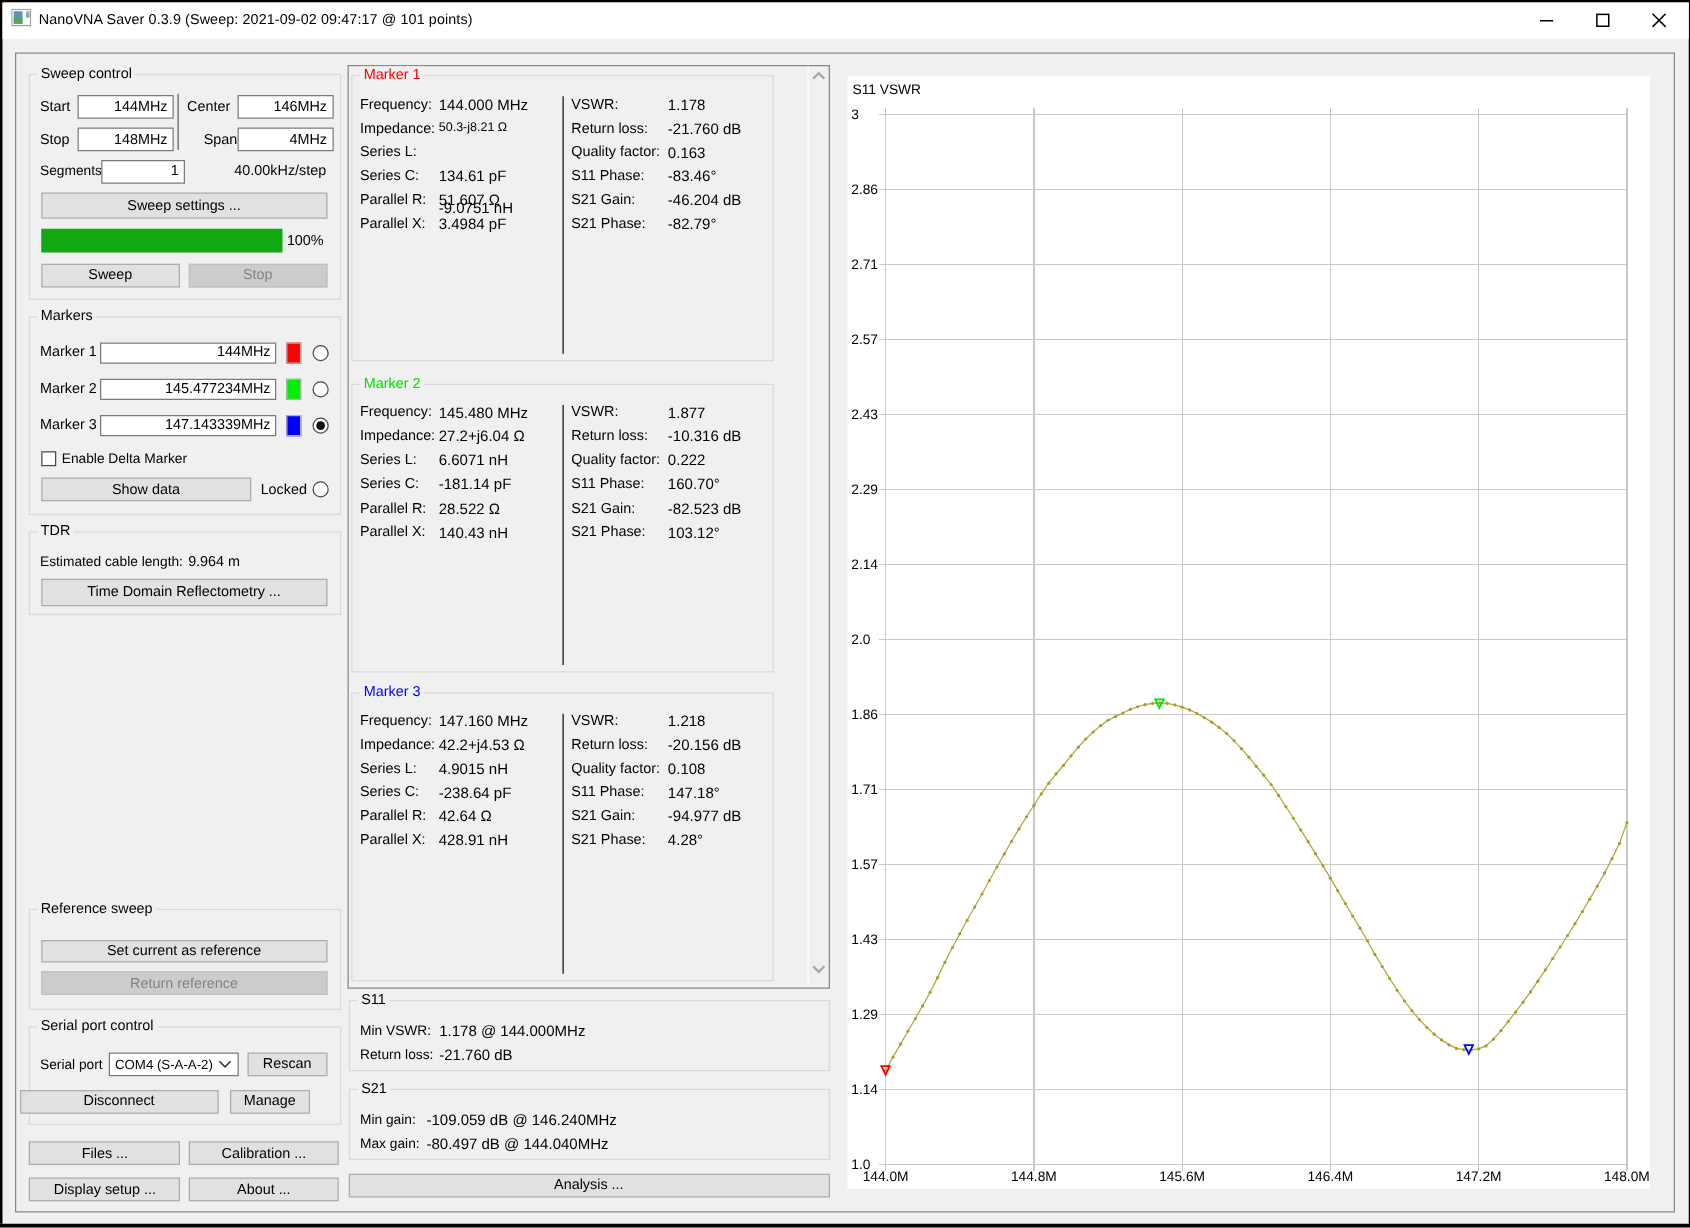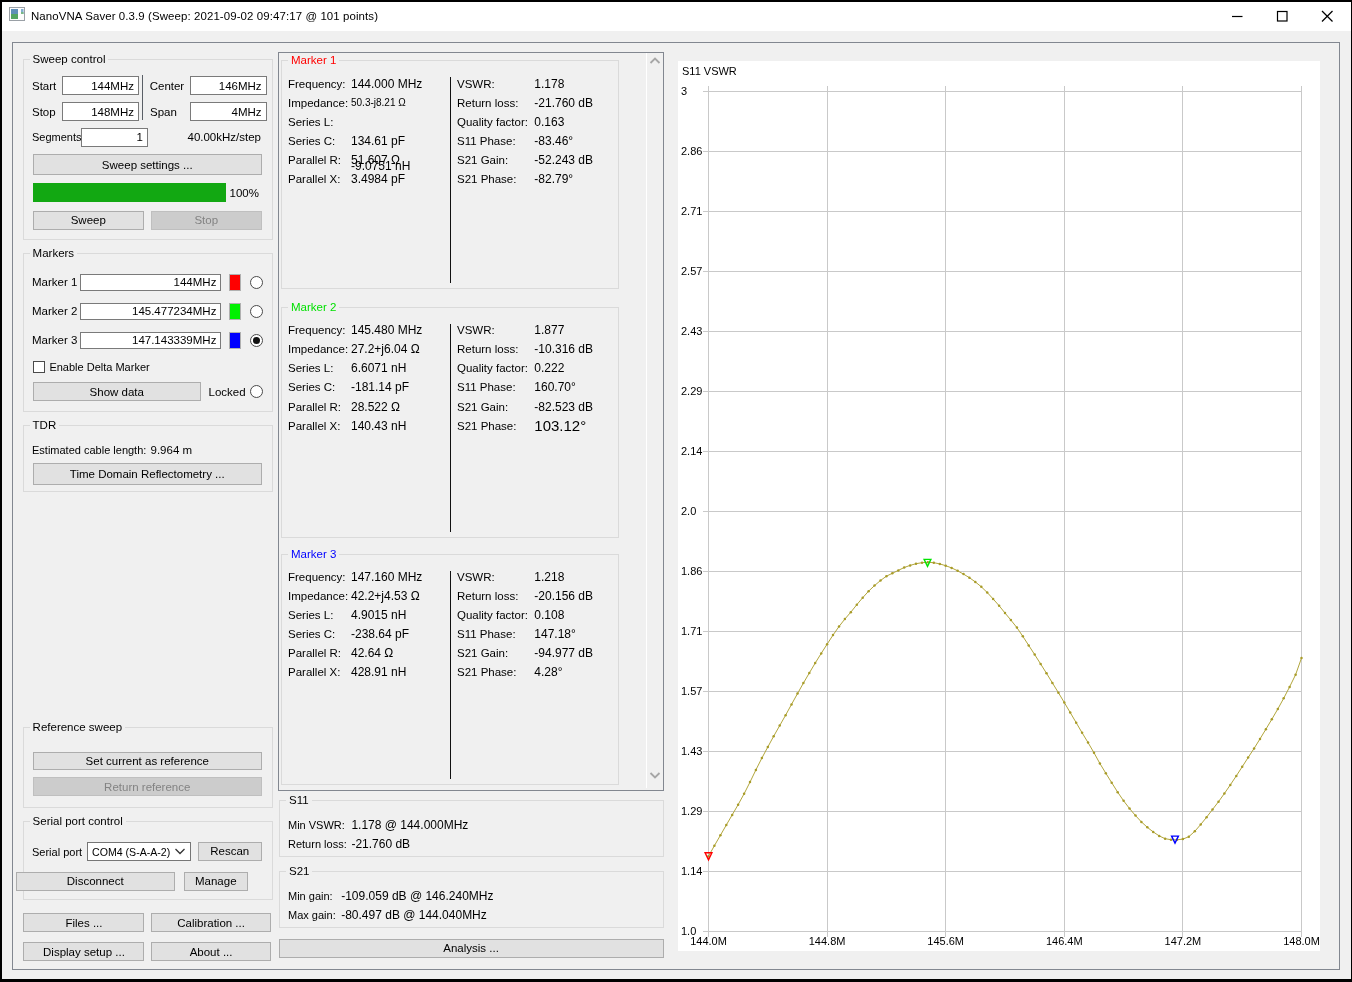--- a/index.html
+++ b/index.html
@@ -40,21 +40,21 @@
 
 <div class="gb" style="left:22.6px;top:58.5px;width:248px;height:179.5px;">
     <div class="lbl">Sweep control</div>
   </div>
 <div class="txt" style="left:32px;top:78px;height:16px;">Start</div>
 <div class="inp" style="left:62px;top:76px;width:71px;height:17px;">144MHz</div>
 <div class="txt" style="left:149.7px;top:78px;height:16px;">Center</div>
 <div class="inp" style="left:189.6px;top:76px;width:71px;height:17px;">146MHz</div>
 <div class="txt" style="left:32px;top:104px;height:16px;">Stop</div>
 <div class="inp" style="left:62px;top:102px;width:71px;height:17px;">148MHz</div>
-<div class="txt" style="left:150px;top:104px;height:16px;">Span</div>
+<div class="txt" style="left:163px;top:104px;height:16px;">Span</div>
 <div class="inp" style="left:189.6px;top:102px;width:71px;height:17px;">4MHz</div>
 <div class="abs" style="left:142px;top:75px;width:1.4px;height:45px;background:#5a5f66;"></div>
 <div class="txt" style="left:32px;top:129px;height:16px;font-size:11px;">Segments</div>
 <div class="inp" style="left:81px;top:127.5px;width:61px;height:17px;">1</div>
 <div class="txt" style="left:180px;top:129px;width:81px;height:16px;justify-content:flex-end;">40.00kHz/step</div>
 <div class="btn" style="left:33px;top:154px;width:226.5px;height:19px;">Sweep settings ...</div>
 <div class="abs" style="left:32.5px;top:182.5px;width:193.5px;height:19.5px;background:#12a812;"></div>
 <div class="txt" style="left:229.5px;top:184.5px;height:16px;">100%</div>
 <div class="btn" style="left:33px;top:210.5px;width:108.5px;height:17.0px;">Sweep</div>
 <div class="btn dis" style="left:151px;top:210.5px;width:108.5px;height:17.0px;">Stop</div>
@@ -130,21 +130,21 @@
 <div class="txt" style="left:351px;top:113.6px;height:16px;font-size:12px;margin-top:44px;">-9.0751 nH</div>
 <div class="txt" style="left:457px;top:113.6px;height:16px;font-size:11.5px;">Quality factor:</div>
 <div class="txt" style="left:534.3px;top:113.6px;height:16px;font-size:12px;">0.163</div>
 <div class="txt" style="left:288px;top:132.65px;height:16px;font-size:11.5px;">Series C:</div>
 <div class="txt" style="left:351px;top:132.65px;height:16px;font-size:12px;">134.61 pF</div>
 <div class="txt" style="left:457px;top:132.65px;height:16px;font-size:11.5px;">S11 Phase:</div>
 <div class="txt" style="left:534.3px;top:132.65px;height:16px;font-size:12px;">-83.46°</div>
 <div class="txt" style="left:288px;top:151.70000000000002px;height:16px;font-size:11.5px;">Parallel R:</div>
 <div class="txt" style="left:351px;top:151.70000000000002px;height:16px;font-size:12px;">51.607 Ω</div>
 <div class="txt" style="left:457px;top:151.70000000000002px;height:16px;font-size:11.5px;">S21 Gain:</div>
-<div class="txt" style="left:534.3px;top:151.70000000000002px;height:16px;font-size:12px;">-52.243 dB</div>
+<div class="txt" style="left:534.3px;top:151.70000000000002px;height:16px;font-size:12px;">-46.204 dB</div>
 <div class="txt" style="left:288px;top:170.75000000000003px;height:16px;font-size:11.5px;">Parallel X:</div>
 <div class="txt" style="left:351px;top:170.75000000000003px;height:16px;font-size:12px;">3.4984 pF</div>
 <div class="txt" style="left:457px;top:170.75000000000003px;height:16px;font-size:11.5px;">S21 Phase:</div>
 <div class="txt" style="left:534.3px;top:170.75000000000003px;height:16px;font-size:12px;">-82.79°</div>
 <div class="gb" style="left:281px;top:307px;width:336.3px;height:229px;">
     <div class="lbl" style="color:#00e000;">Marker 2</div>
   </div>
 <div class="abs" style="left:449.7px;top:324px;width:1.2px;height:208px;background:#111;"></div>
 <div class="txt" style="left:288px;top:322.3px;height:16px;font-size:11.5px;">Frequency:</div>
 <div class="txt" style="left:351px;top:322.3px;height:16px;font-size:12px;">145.480 MHz</div>
@@ -162,21 +162,21 @@
 <div class="txt" style="left:351px;top:379.45000000000005px;height:16px;font-size:12px;">-181.14 pF</div>
 <div class="txt" style="left:457px;top:379.45000000000005px;height:16px;font-size:11.5px;">S11 Phase:</div>
 <div class="txt" style="left:534.3px;top:379.45000000000005px;height:16px;font-size:12px;">160.70°</div>
 <div class="txt" style="left:288px;top:398.50000000000006px;height:16px;font-size:11.5px;">Parallel R:</div>
 <div class="txt" style="left:351px;top:398.50000000000006px;height:16px;font-size:12px;">28.522 Ω</div>
 <div class="txt" style="left:457px;top:398.50000000000006px;height:16px;font-size:11.5px;">S21 Gain:</div>
 <div class="txt" style="left:534.3px;top:398.50000000000006px;height:16px;font-size:12px;">-82.523 dB</div>
 <div class="txt" style="left:288px;top:417.55000000000007px;height:16px;font-size:11.5px;">Parallel X:</div>
 <div class="txt" style="left:351px;top:417.55000000000007px;height:16px;font-size:12px;">140.43 nH</div>
 <div class="txt" style="left:457px;top:417.55000000000007px;height:16px;font-size:11.5px;">S21 Phase:</div>
-<div class="txt" style="left:534.3px;top:417.55000000000007px;height:16px;font-size:15px;">103.12°</div>
+<div class="txt" style="left:534.3px;top:417.55000000000007px;height:16px;font-size:12px;">103.12°</div>
 <div class="gb" style="left:281px;top:554px;width:336.3px;height:229px;">
     <div class="lbl" style="color:#0000ff;">Marker 3</div>
   </div>
 <div class="abs" style="left:449.7px;top:571px;width:1.2px;height:208px;background:#111;"></div>
 <div class="txt" style="left:288px;top:568.9px;height:16px;font-size:11.5px;">Frequency:</div>
 <div class="txt" style="left:351px;top:568.9px;height:16px;font-size:12px;">147.160 MHz</div>
 <div class="txt" style="left:457px;top:568.9px;height:16px;font-size:11.5px;">VSWR:</div>
 <div class="txt" style="left:534.3px;top:568.9px;height:16px;font-size:12px;">1.218</div>
 <div class="txt" style="left:288px;top:587.9499999999999px;height:16px;font-size:11.5px;">Impedance:</div>
 <div class="txt" style="left:351px;top:587.9499999999999px;height:16px;font-size:12px;">42.2+j4.53 Ω</div>

